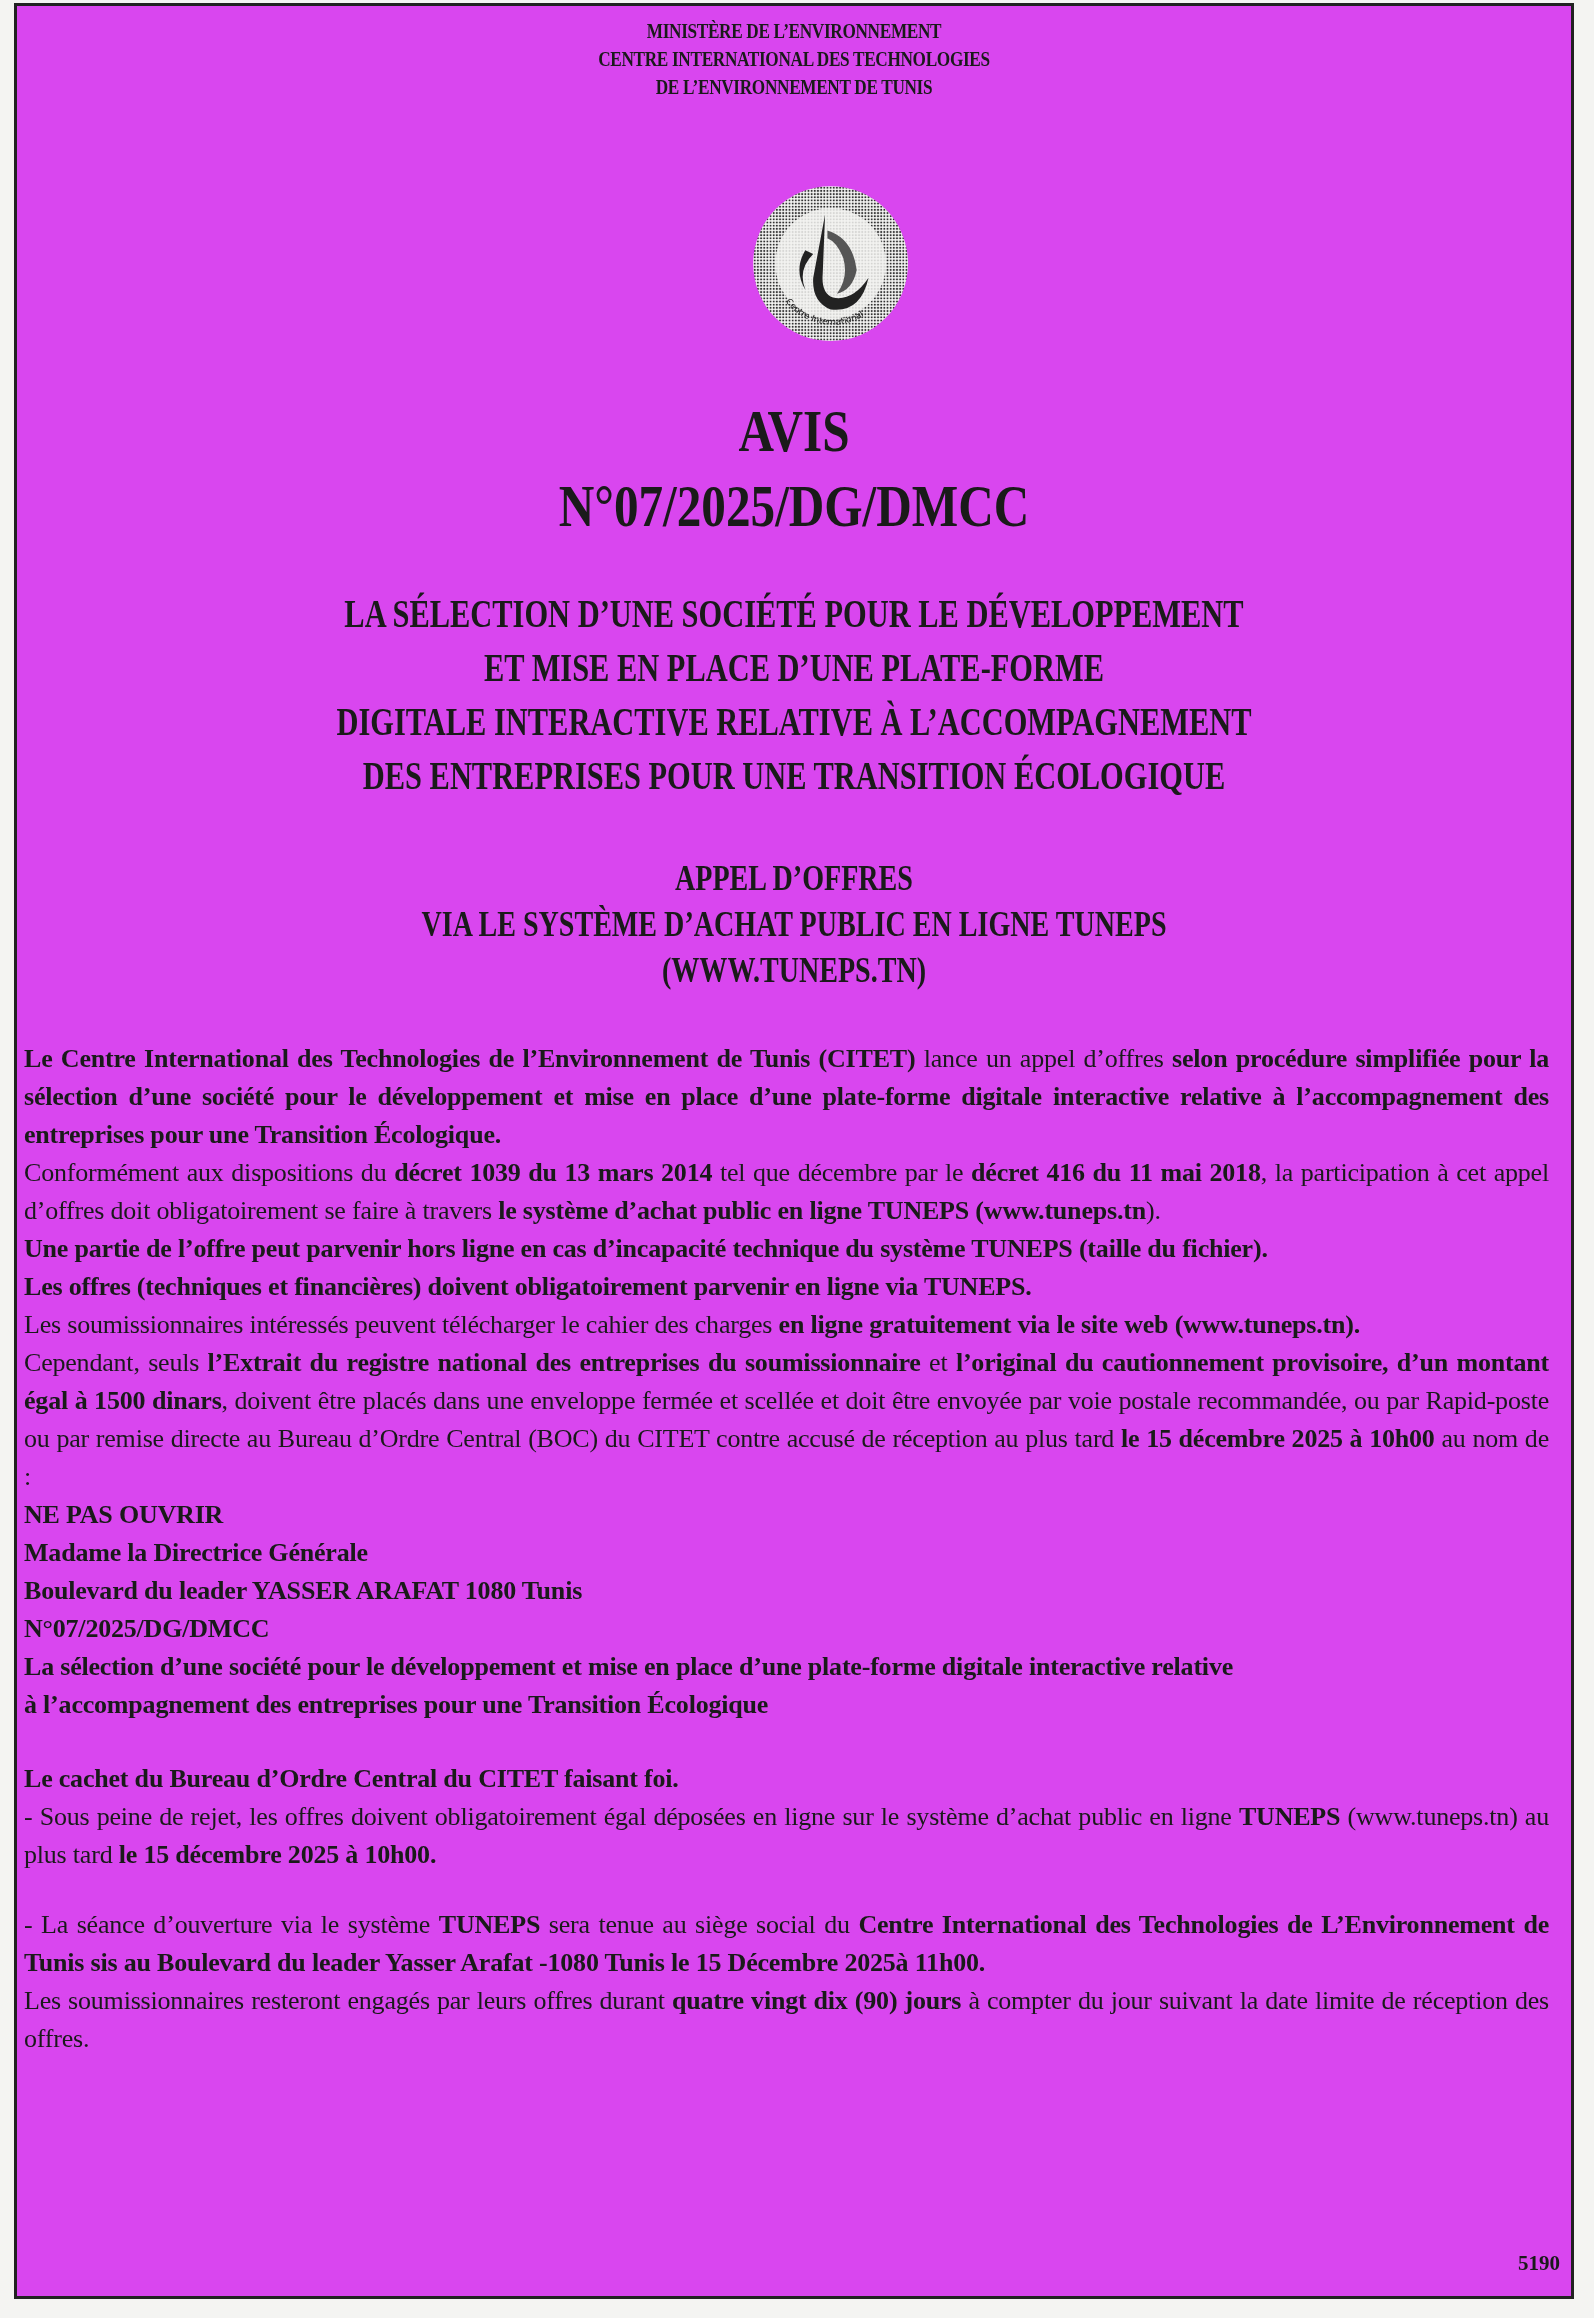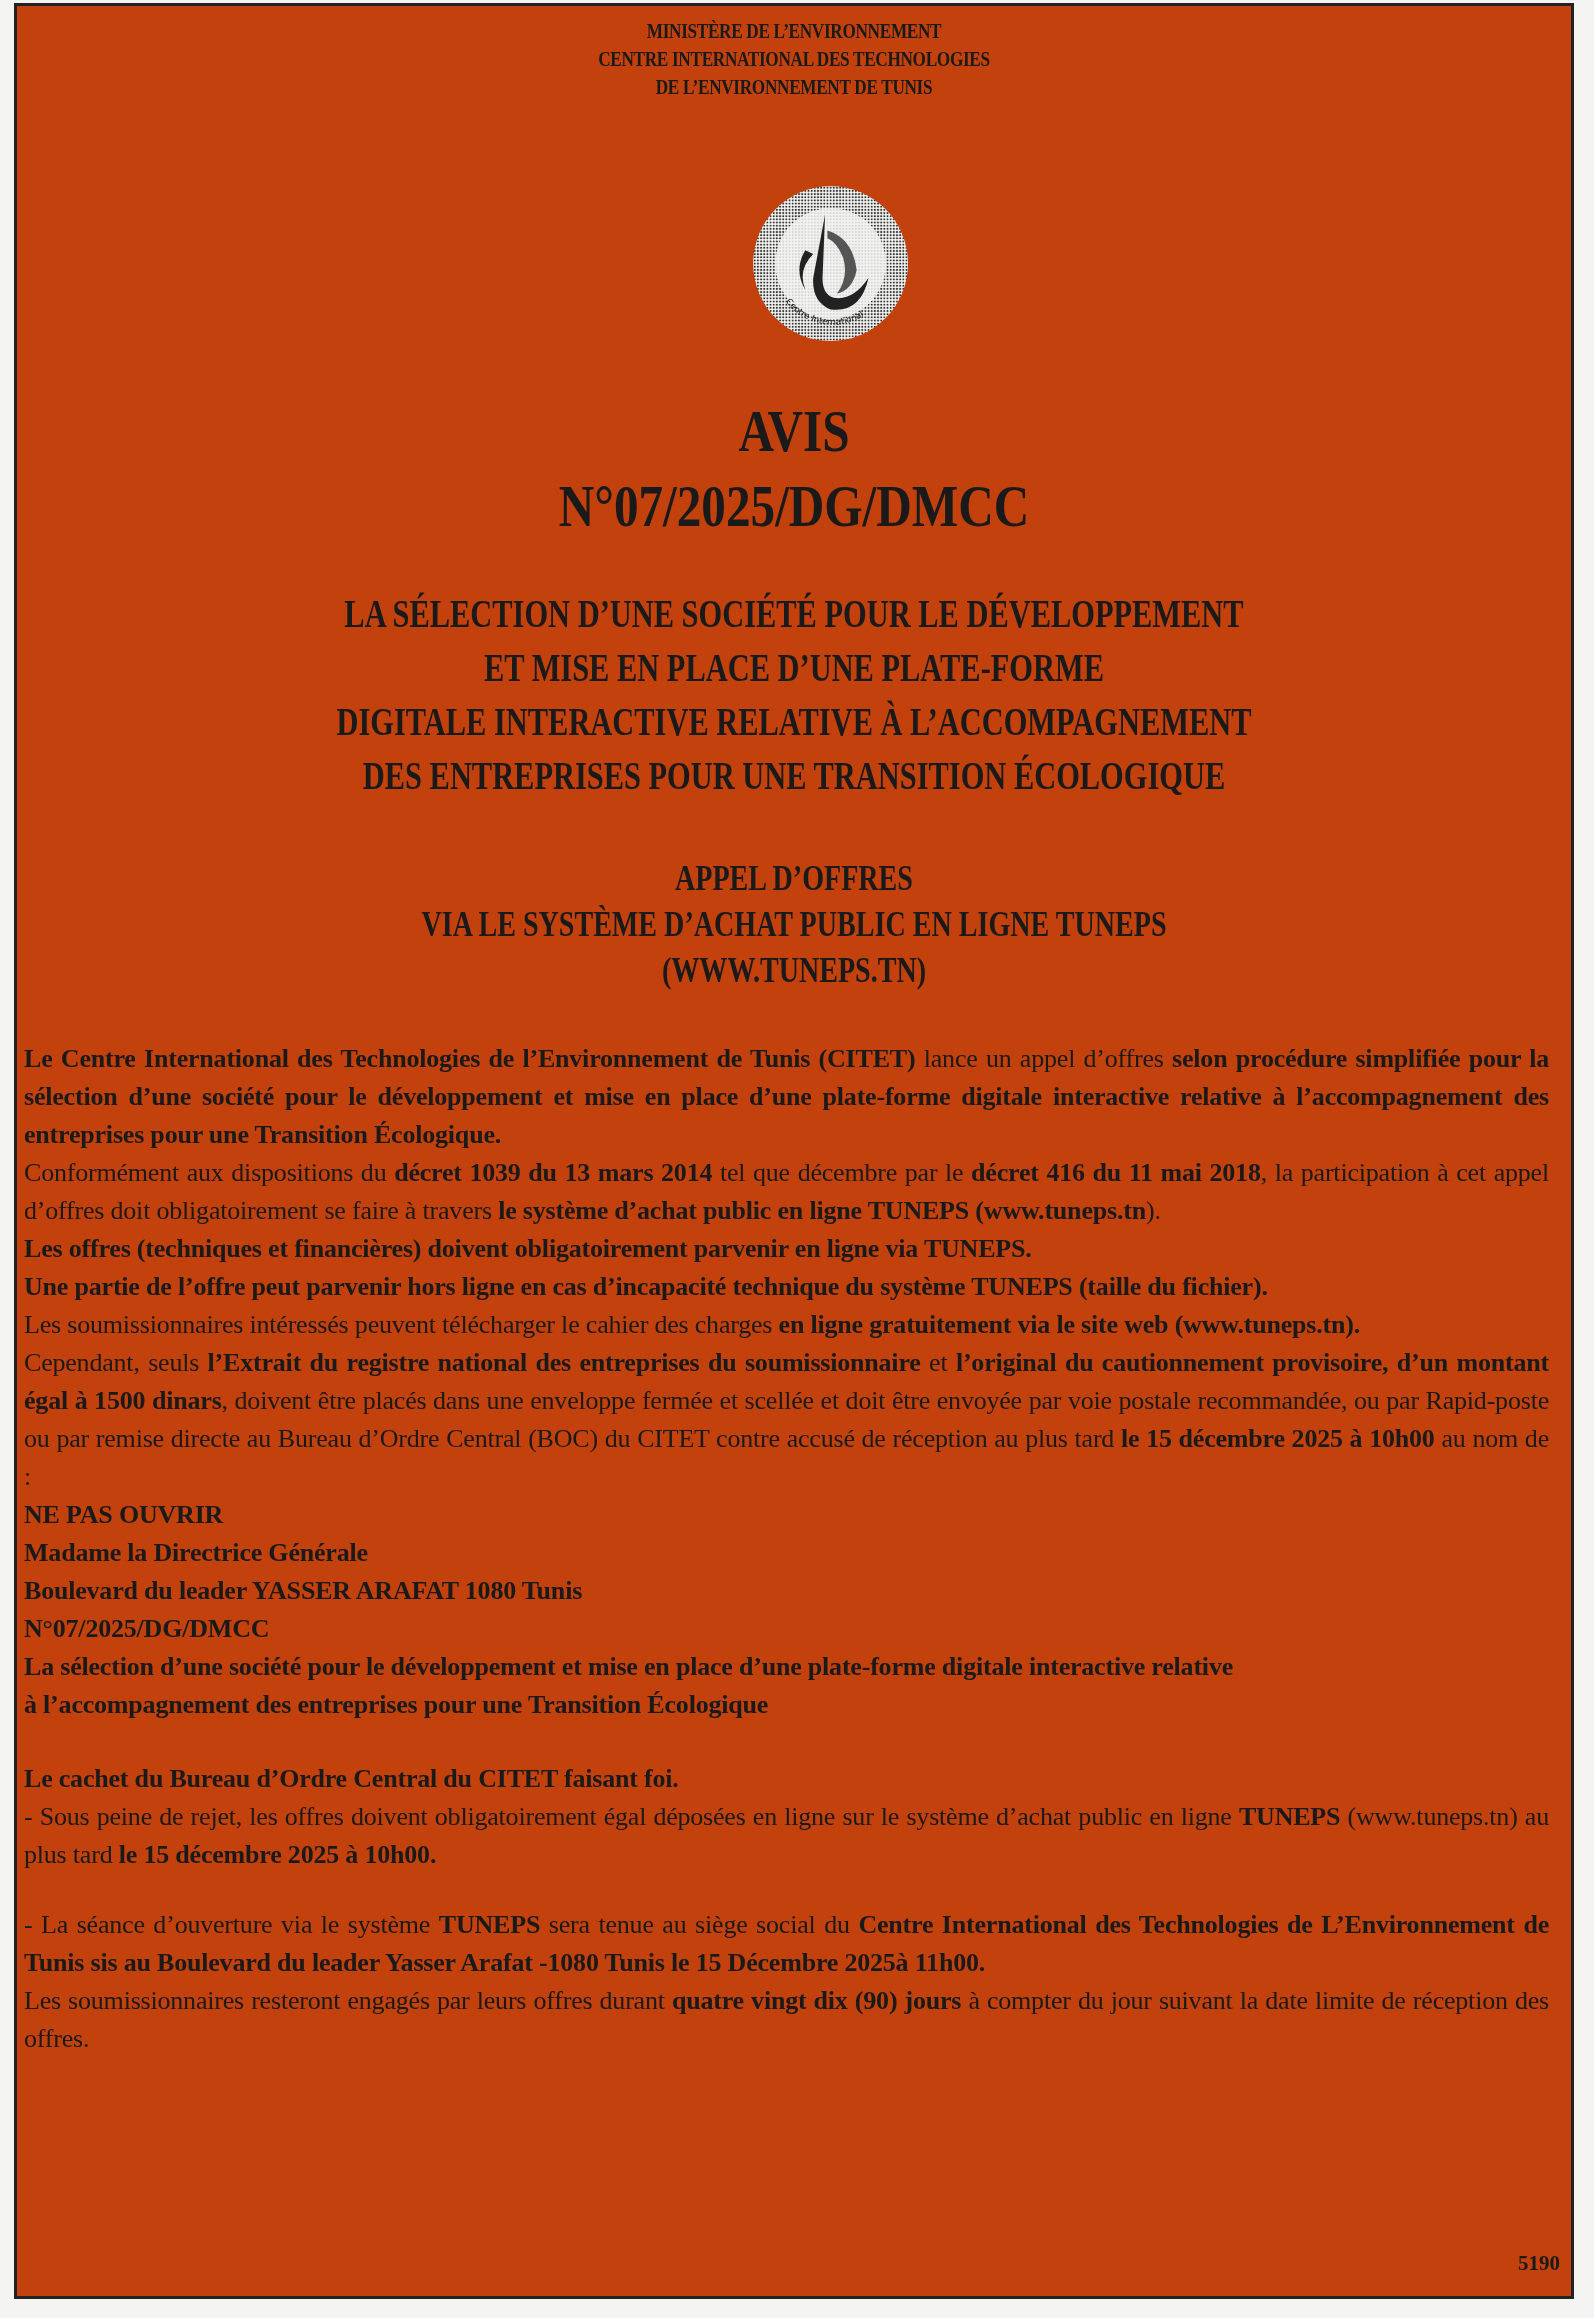--- a/index.html
+++ b/index.html
@@ -10,21 +10,21 @@
     color: #1a1a1a;
     position: relative;
     overflow: hidden;
   }
   .frame {
     position: absolute;
     left: 14px; top: 3.2px;
     width: 1560px; height: 2296px;
     border: 3.9px solid #222;
     box-sizing: border-box;
-    background: #c2410c;
+    background: #d946ef;
   }
   .inner { position: relative; width: 100%; height: 100%; }
   .header {
     position: absolute; top: 11px; left: 0; right: 0;
     text-align: center;
     font-weight: bold;
     font-size: 21px;
     line-height: 28px;
     letter-spacing: -0.4px;
     transform: scaleX(0.82);
@@ -119,22 +119,22 @@
 
     <div class="ao">
       <div>APPEL D’OFFRES</div>
       <div>VIA LE SYSTÈME D’ACHAT PUBLIC EN LIGNE TUNEPS</div>
       <div>(WWW.TUNEPS.TN)</div>
     </div>
 
     <div class="body">
       <p><b>Le Centre International des Technologies de l’Environnement de Tunis (CITET)</b><span> lance un  appel d’offres </span><b>selon procédure simplifiée pour la sélection d’une société pour le développement et mise en place d’une plate-forme digitale interactive relative à  l’accompagnement des entreprises pour une Transition Écologique.</b></p>
       <p><span>Conformément aux dispositions du </span><b>décret 1039 du 13 mars 2014</b><span> tel que décembre par le </span><b>décret 416 du 11 mai 2018</b><span>, la participation à cet appel d’offres doit obligatoirement se faire à travers  </span><b>le système d’achat public en ligne TUNEPS (www.tuneps.tn</b><span>).</span></p>
+      <p><b>Une partie de l’offre peut parvenir hors ligne en cas d’incapacité technique du système TUNEPS (taille du fichier).</b></p>
       <p><b>Les offres (techniques et financières) doivent obligatoirement  parvenir en ligne via TUNEPS.</b></p>
-      <p><b>Une partie de l’offre peut parvenir hors ligne en cas d’incapacité technique du système TUNEPS (taille du fichier).</b></p>
       <p><span>Les soumissionnaires  intéressés peuvent télécharger le cahier des charges </span><b>en ligne gratuitement via le site web (www.tuneps.tn).</b></p>
       <p><span>Cependant, seuls </span><b>l’Extrait du  registre national des entreprises du soumissionnaire</b><span> et </span><b>l’original du cautionnement provisoire, d’un montant égal à 1500 dinars</b><span>, doivent être placés dans une enveloppe fermée et scellée et doit être envoyée par voie postale recommandée, ou par Rapid-poste ou par remise directe au Bureau d’Ordre Central (BOC) du CITET contre accusé de réception au plus tard </span><b>le 15 décembre 2025 à 10h00</b><span> au nom de :</span></p>
 
       <div class="center">
         <div>NE PAS OUVRIR</div>
         <div>Madame la Directrice Générale</div>
         <div>Boulevard du leader YASSER ARAFAT 1080 Tunis</div>
         <div>N°07/2025/DG/DMCC</div>
         <div>La sélection d’une société pour le développement et mise en place d’une plate-forme digitale interactive relative</div>
         <div>à  l’accompagnement des entreprises pour une Transition Écologique</div>

